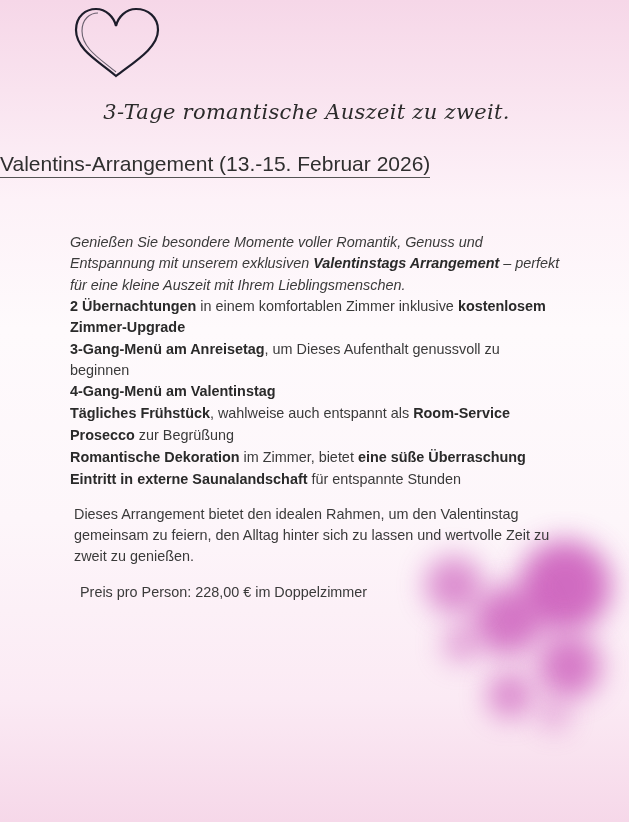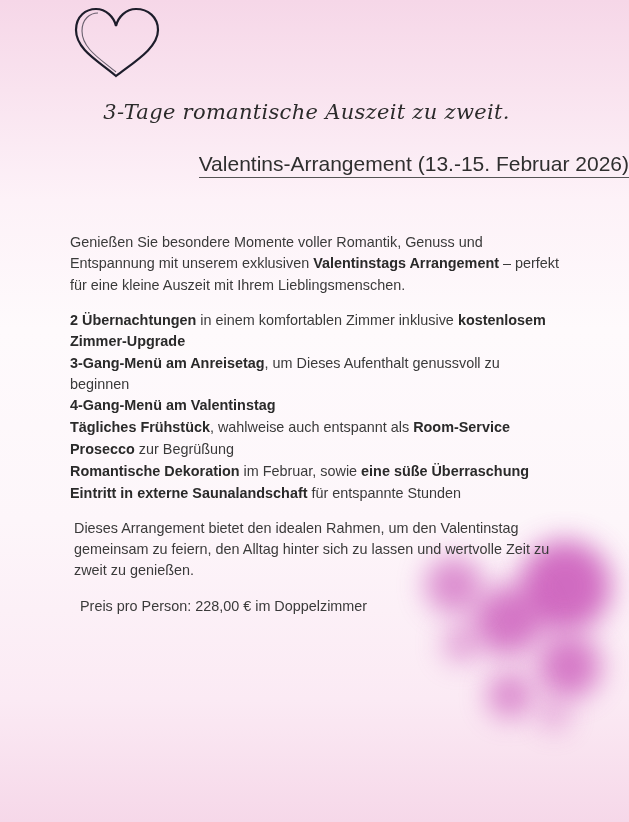--- a/index.html
+++ b/index.html
@@ -65,41 +65,41 @@
     font-size: 21px;
     color: #2b2b2b;
     letter-spacing: .3px;
   }
 
   .subtitle {
     position: absolute;
     top: 152px;
     left: 0;
     right: 0;
-    text-align: right;
+    text-align: left;
     font-size: 21px;
     color: #2f2f2f;
     font-weight: 400;
   }
   .subtitle span {
     border-bottom: 1px solid #555;
     padding-bottom: 2px;
   }
 
   .body-wrap {
     position: absolute;
     left: 70px;
     top: 232px;
     width: 492px;
     color: #3a3a3a;
     font-size: 14.4px;
     line-height: 1.48;
   }
 
-  .para { margin: 0 0 14px 0; }
+  .para { margin: 0 0 0 0; font-style: italic; }
   .strong { font-weight: 700; color: #2a2a2a; }
 
   .lead-in { margin: 0 0 12px 0; font-weight: 700; color: #2a2a2a; }
   .lead-in .caret {
     display: inline-block;
     width: 1px;
     height: 15px;
     background: #333;
     vertical-align: -2px;
     margin-left: 1px;
@@ -148,21 +148,21 @@
 
     <p class="para"><span>Genießen Sie besondere Momente voller Romantik, Genuss und Entspannung mit unserem exklusiven </span><span class="strong">Valentinstags Arrangement</span><span> – perfekt für eine kleine Auszeit mit Ihrem Lieblingsmenschen.</span></p>
 
 
     <ul class="services">
       <li><span class="strong">2 Übernachtungen</span><span> in einem komfortablen Zimmer inklusive </span><span class="strong">kostenlosem Zimmer-Upgrade</span><span></span></li>
       <li><span class="strong">3-Gang-Menü am Anreisetag</span><span>, um Dieses Aufenthalt genussvoll zu beginnen</span><span class="strong"></span><span></span></li>
       <li><span class="strong">4-Gang-Menü am Valentinstag</span><span></span><span class="strong"></span><span></span></li>
       <li><span class="strong">Tägliches Frühstück</span><span>, wahlweise auch entspannt als </span><span class="strong">Room-Service</span><span></span></li>
       <li><span class="strong">Prosecco</span><span> zur Begrüßung</span><span class="strong"></span><span></span></li>
-      <li><span class="strong">Romantische Dekoration</span><span> im Februar, sowie </span><span class="strong">eine süße Überraschung</span><span></span></li>
+      <li><span class="strong">Romantische Dekoration</span><span> im Zimmer, bietet </span><span class="strong">eine süße Überraschung</span><span></span></li>
       <li><span class="strong">Eintritt in externe Saunalandschaft</span><span> für entspannte Stunden</span><span class="strong"></span><span></span></li>
     </ul>
 
     <p class="closing">Dieses Arrangement bietet den idealen Rahmen, um den Valentinstag gemeinsam zu feiern, den Alltag hinter sich zu lassen und wertvolle Zeit zu zweit zu genießen.</p>
 
     <p class="price">Preis pro Person: 228,00 € im Doppelzimmer</p>
 
   </div>
 </div>
 

